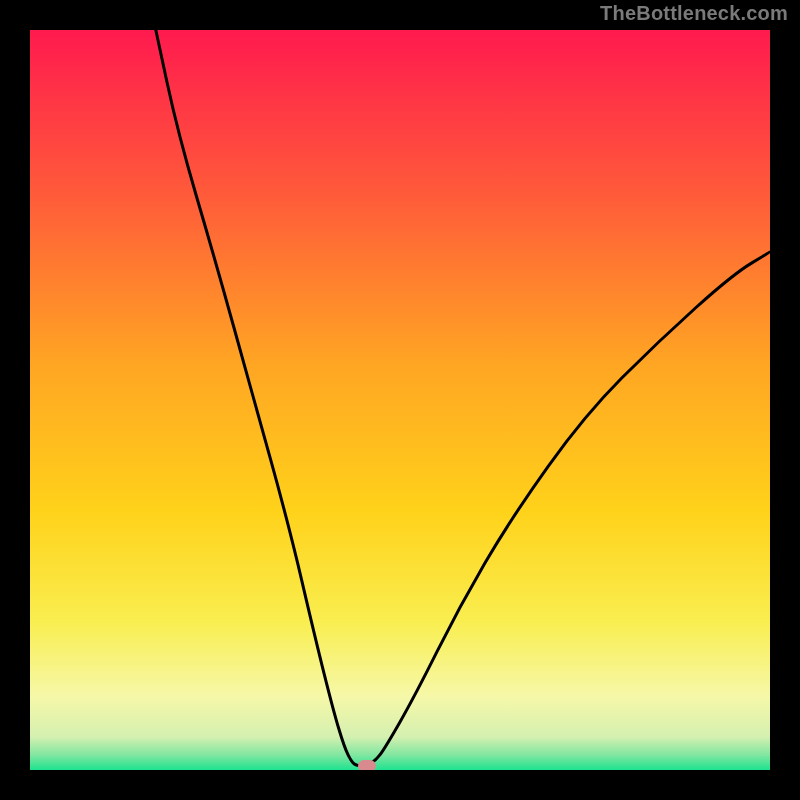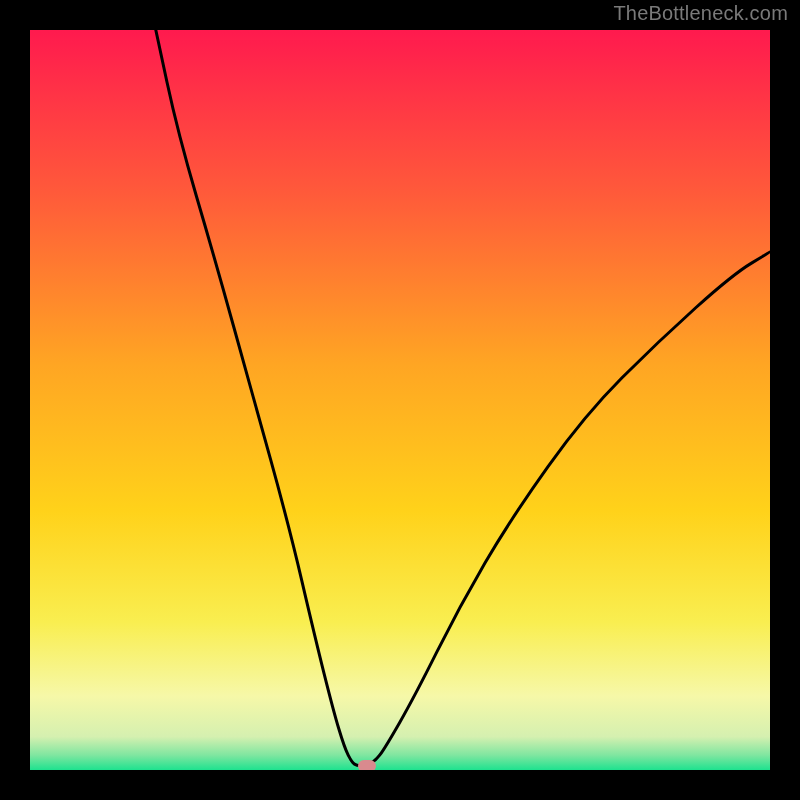--- a/index.html
+++ b/index.html
@@ -18,21 +18,21 @@
     width: 800px;
     height: 800px;
     background: #000;
   }
   .watermark {
     position: absolute;
     top: 2px;
     right: 12px;
     color: #7a7a7a;
     font-size: 20px;
-    font-weight: 400;
+    font-weight: 700;
     letter-spacing: 0.2px;
   }
   .plot-area {
     position: absolute;
     left: 30px;
     top: 30px;
     width: 740px;
     height: 740px;
     overflow: hidden;
   }

